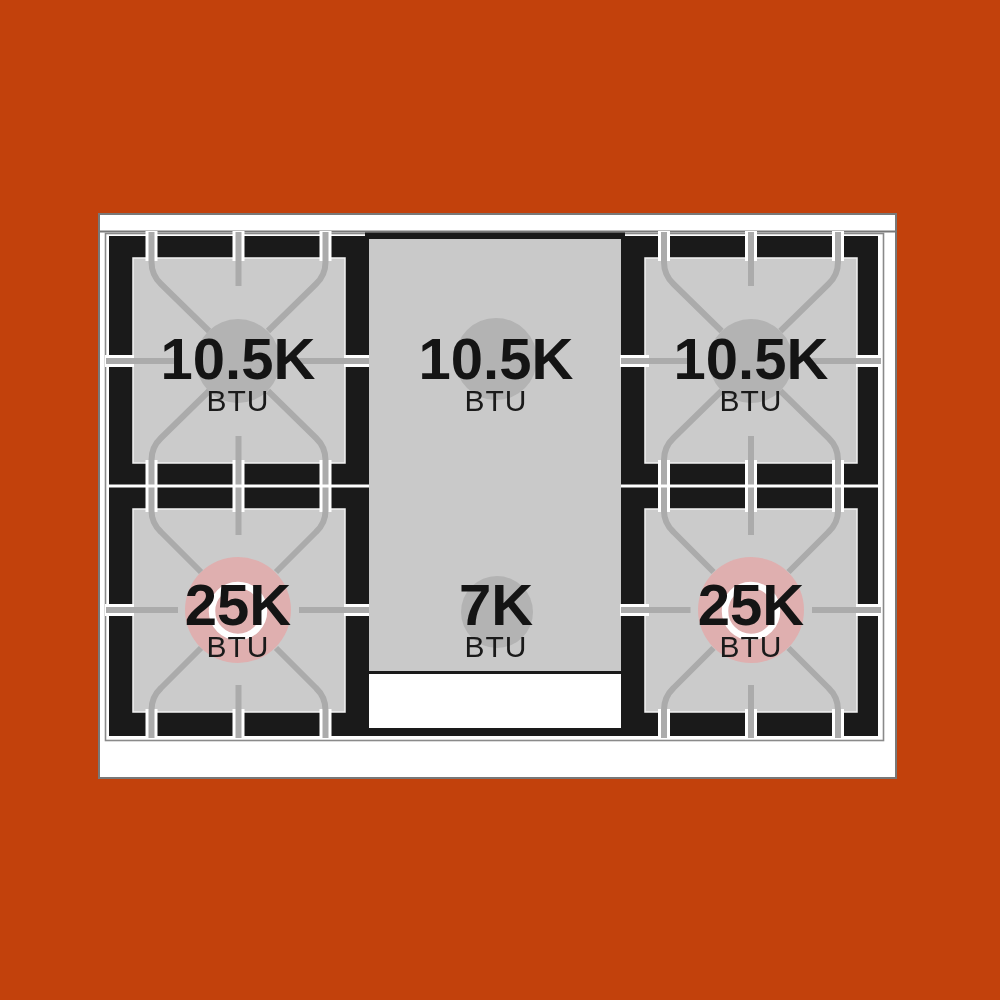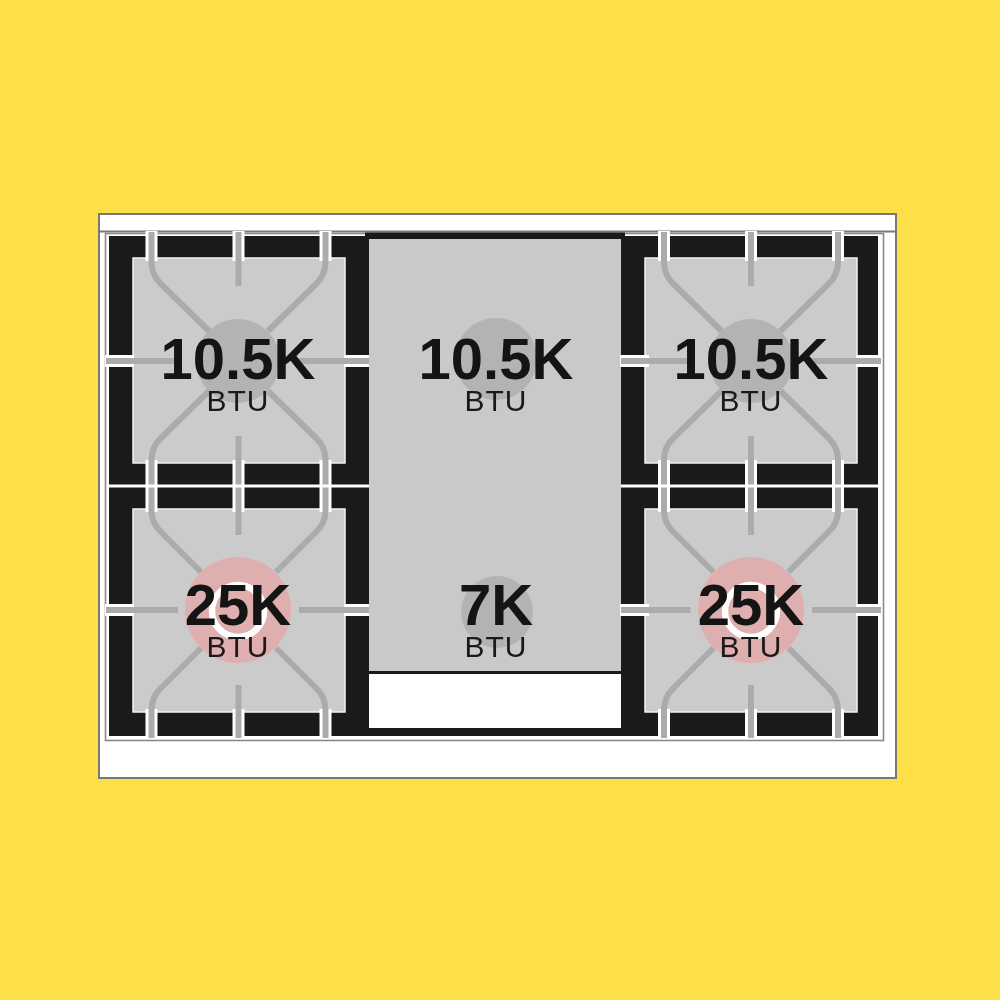--- a/index.html
+++ b/index.html
@@ -7,21 +7,21 @@
     padding: 0;
     background: #ffffff;
     width: 1000px;
     height: 1000px;
     overflow: hidden;
   }
   .stage {
     position: relative;
     width: 1000px;
     height: 1000px;
-    background: #fde047;
+    background: #c2410c;
   }
   svg { display: block; }
 
   .s-outline  { fill: none; stroke: #8a8a8a; stroke-width: 1.6; }
   .outer-rect { fill: #ffffff; stroke: #787878; stroke-width: 2; }
   .strip-line { stroke: #787878; stroke-width: 2; }
   .inner-sq   { stroke: #f2f2f2; stroke-width: 1.5; }
   .tick       { stroke: #ffffff; stroke-width: 12; fill: none; }
   .grate      { stroke-width: 6; fill: none; stroke-linejoin: round; stroke-linecap: butt; }
   .sep        { stroke: #ffffff; stroke-width: 3; }

